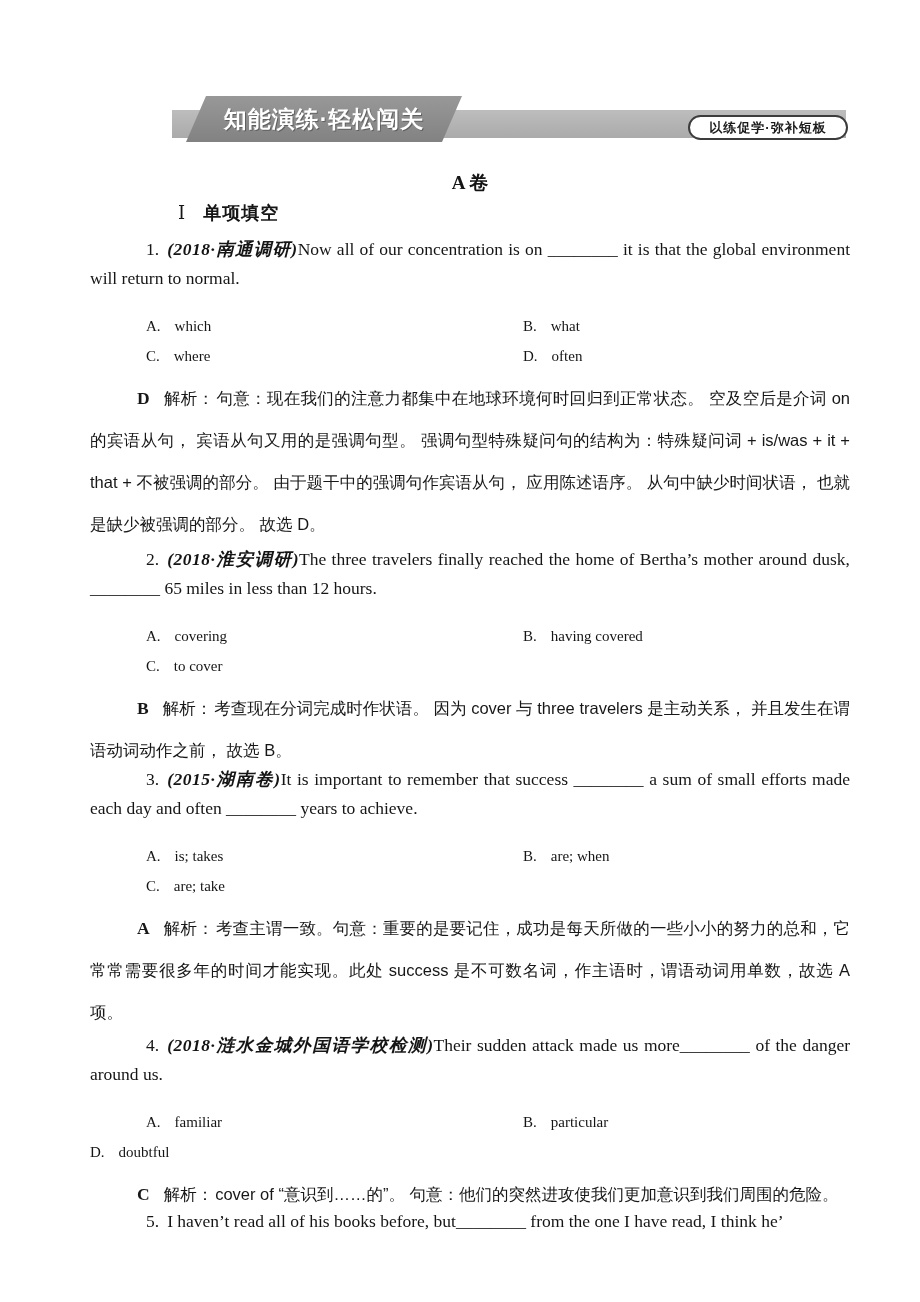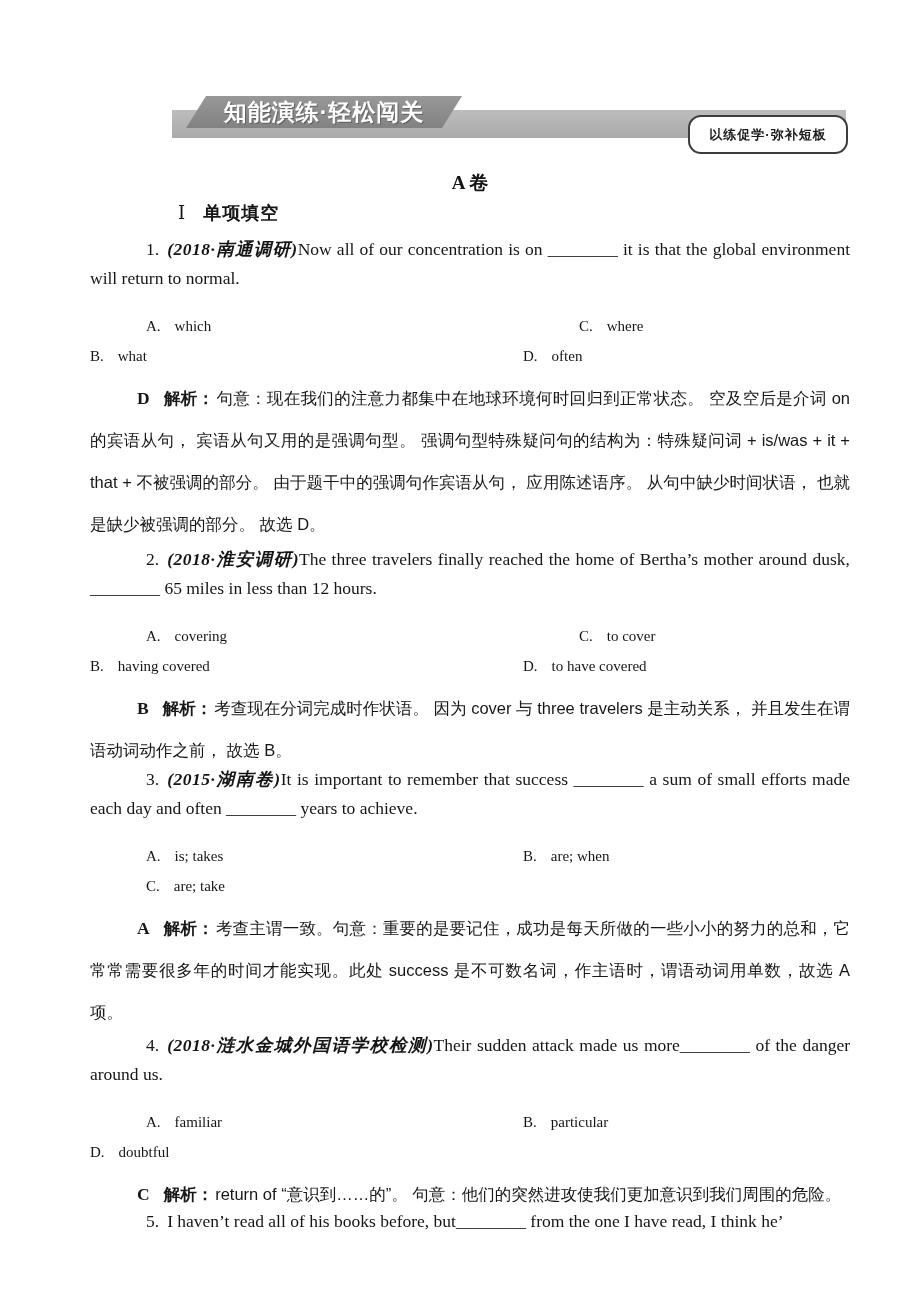--- a/index.html
+++ b/index.html
@@ -16,36 +16,36 @@
   
   .banner-strip {
     position: absolute;
     left: 172px; top: 110px;
     width: 674px; height: 28px;
     background: linear-gradient(#bdbdbd, #aaaaaa);
   }
   .banner-badge {
     position: absolute;
     left: 186px; top: 96px;
-    width: 276px; height: 32px;
+    width: 276px; height: 46px;
     background: linear-gradient(#989898, #828282);
     clip-path: polygon(20px 0, 100% 0, calc(100% - 20px) 100%, 0 100%);
     display: flex; align-items: center; justify-content: center;
     color: #ffffff;
     font-family: Liberation Sans, sans-serif;
     font-weight: bold;
     font-size: 23px;
     letter-spacing: 1px;
     white-space: nowrap;
     text-shadow: 1px 1px 0 rgba(60,60,60,.55);
   }
   .banner-pill {
     position: absolute;
     left: 688px; top: 115px;
-    width: 160px; height: 39px;
+    width: 160px; height: 25px;
     background: #ffffff;
     border: 2px solid #3c3c3c;
     border-radius: 13px;
     display: flex; align-items: center; justify-content: center;
     font-family: "Liberation Sans", "DejaVu Sans", sans-serif;
     font-weight: bold;
     font-size: 13px;
     letter-spacing: 1px;
     color: #1c1c1c;
     white-space: nowrap;
@@ -109,21 +109,21 @@
     text-indent: 47px;
     color: #171717;
   }
   .ans {
     font-family: "Liberation Serif", "DejaVu Serif", serif;
     font-weight: bold;
     font-size: 17.5px;
     margin-right: 14px;
   }
   .ans-label {
-    font-weight: bold;
+    font-weight: normal;
     margin-right: 2px;
   }
 </style>
 </head>
 <body>
 
 <div class="page">
 
   <div>
     <div class="banner-strip"></div>
@@ -140,34 +140,33 @@
     <div class="volume-title">A 卷</div>
 
     <div class="part-heading">
       <span class="part-numeral">Ⅰ</span><span class="part-title">单项填空</span>
     </div>
 
     <div>
       <p class="stem" style="margin-top:9px"><span class="qnum">1.</span><span class="qsource">(2018·南通调研)</span><span>Now all of our concentration is on ________ it is that the global environment will return to normal.</span></p>
       <div class="options">
         <div class="option"><span class="opt-label">A.</span><span>which</span></div>
+        <div class="option second-col"><span class="opt-label">B.</span><span>what</span></div>
         <div class="option"><span class="opt-label">C.</span><span>where</span></div>
-        <div class="option second-col"><span class="opt-label">B.</span><span>what</span></div>
         <div class="option second-col"><span class="opt-label">D.</span><span>often</span></div>
       </div>
       <p class="analysis"><span class="ans">D</span><span class="ans-label">解析：</span><span>句意：现在我们的注意力都集中在地球环境何时回归到正常状态。 空及空后是介词 on 的宾语从句， 宾语从句又用的是强调句型。 强调句型特殊疑问句的结构为：特殊疑问词 + is/was + it + that + 不被强调的部分。 由于题干中的强调句作宾语从句， 应用陈述语序。 从句中缺少时间状语， 也就是缺少被强调的部分。 故选 D。</span></p>
     </div>
 
     <div>
       <p class="stem"><span class="qnum">2.</span><span class="qsource">(2018·淮安调研)</span><span>The three travelers finally reached the home of Bertha’s mother around dusk, ________ 65 miles in less than 12 hours.</span></p>
       <div class="options">
         <div class="option"><span class="opt-label">A.</span><span>covering</span></div>
+        <div class="option second-col"><span class="opt-label">B.</span><span>having covered</span></div>
         <div class="option"><span class="opt-label">C.</span><span>to cover</span></div>
-        <div class="option second-col"><span class="opt-label">B.</span><span>having covered</span></div>
-        <div class="option second-col"><span class="opt-label">D.</span><span>to have covered</span></div>
       </div>
       <p class="analysis"><span class="ans">B</span><span class="ans-label">解析：</span><span>考查现在分词完成时作状语。 因为 cover 与 three travelers 是主动关系， 并且发生在谓语动词动作之前， 故选 B。</span></p>
     </div>
 
     <div>
       <p class="stem" style="margin-top:-6px"><span class="qnum">3.</span><span class="qsource">(2015·湖南卷)</span><span>It is important to remember that success ________ a sum of small efforts made each day and often ________ years to achieve.</span></p>
       <div class="options">
         <div class="option"><span class="opt-label">A.</span><span>is; takes</span></div>
         <div class="option second-col"><span class="opt-label">B.</span><span>are; when</span></div>
         <div class="option"><span class="opt-label">C.</span><span>are; take</span></div>
@@ -175,21 +174,21 @@
       <p class="analysis"><span class="ans">A</span><span class="ans-label">解析：</span><span>考查主谓一致。句意：重要的是要记住，成功是每天所做的一些小小的努力的总和，它常常需要很多年的时间才能实现。此处 success 是不可数名词，作主语时，谓语动词用单数，故选 A 项。</span></p>
     </div>
 
     <div>
       <p class="stem" style="margin-top:-2px"><span class="qnum">4.</span><span class="qsource">(2018·涟水金城外国语学校检测)</span><span>Their sudden attack made us more________ of the danger around us.</span></p>
       <div class="options">
         <div class="option"><span class="opt-label">A.</span><span>familiar</span></div>
         <div class="option second-col"><span class="opt-label">B.</span><span>particular</span></div>
         <div class="option second-col"><span class="opt-label">D.</span><span>doubtful</span></div>
       </div>
-      <p class="analysis"><span class="ans">C</span><span class="ans-label">解析：</span><span>return of “意识到……的”。 句意：他们的突然进攻使我们更加意识到我们周围的危险。</span></p>
+      <p class="analysis"><span class="ans">C</span><span class="ans-label">解析：</span><span>cover of “意识到……的”。 句意：他们的突然进攻使我们更加意识到我们周围的危险。</span></p>
     </div>
 
     <div>
       <p class="stem" style="margin-top:-8px"><span class="qnum">5.</span><span>I haven’t read all of his books before, but________ from the one I have read, I think he’</span></p>
     </div>
 
   </div>
 </div>
 
 </body></html>

